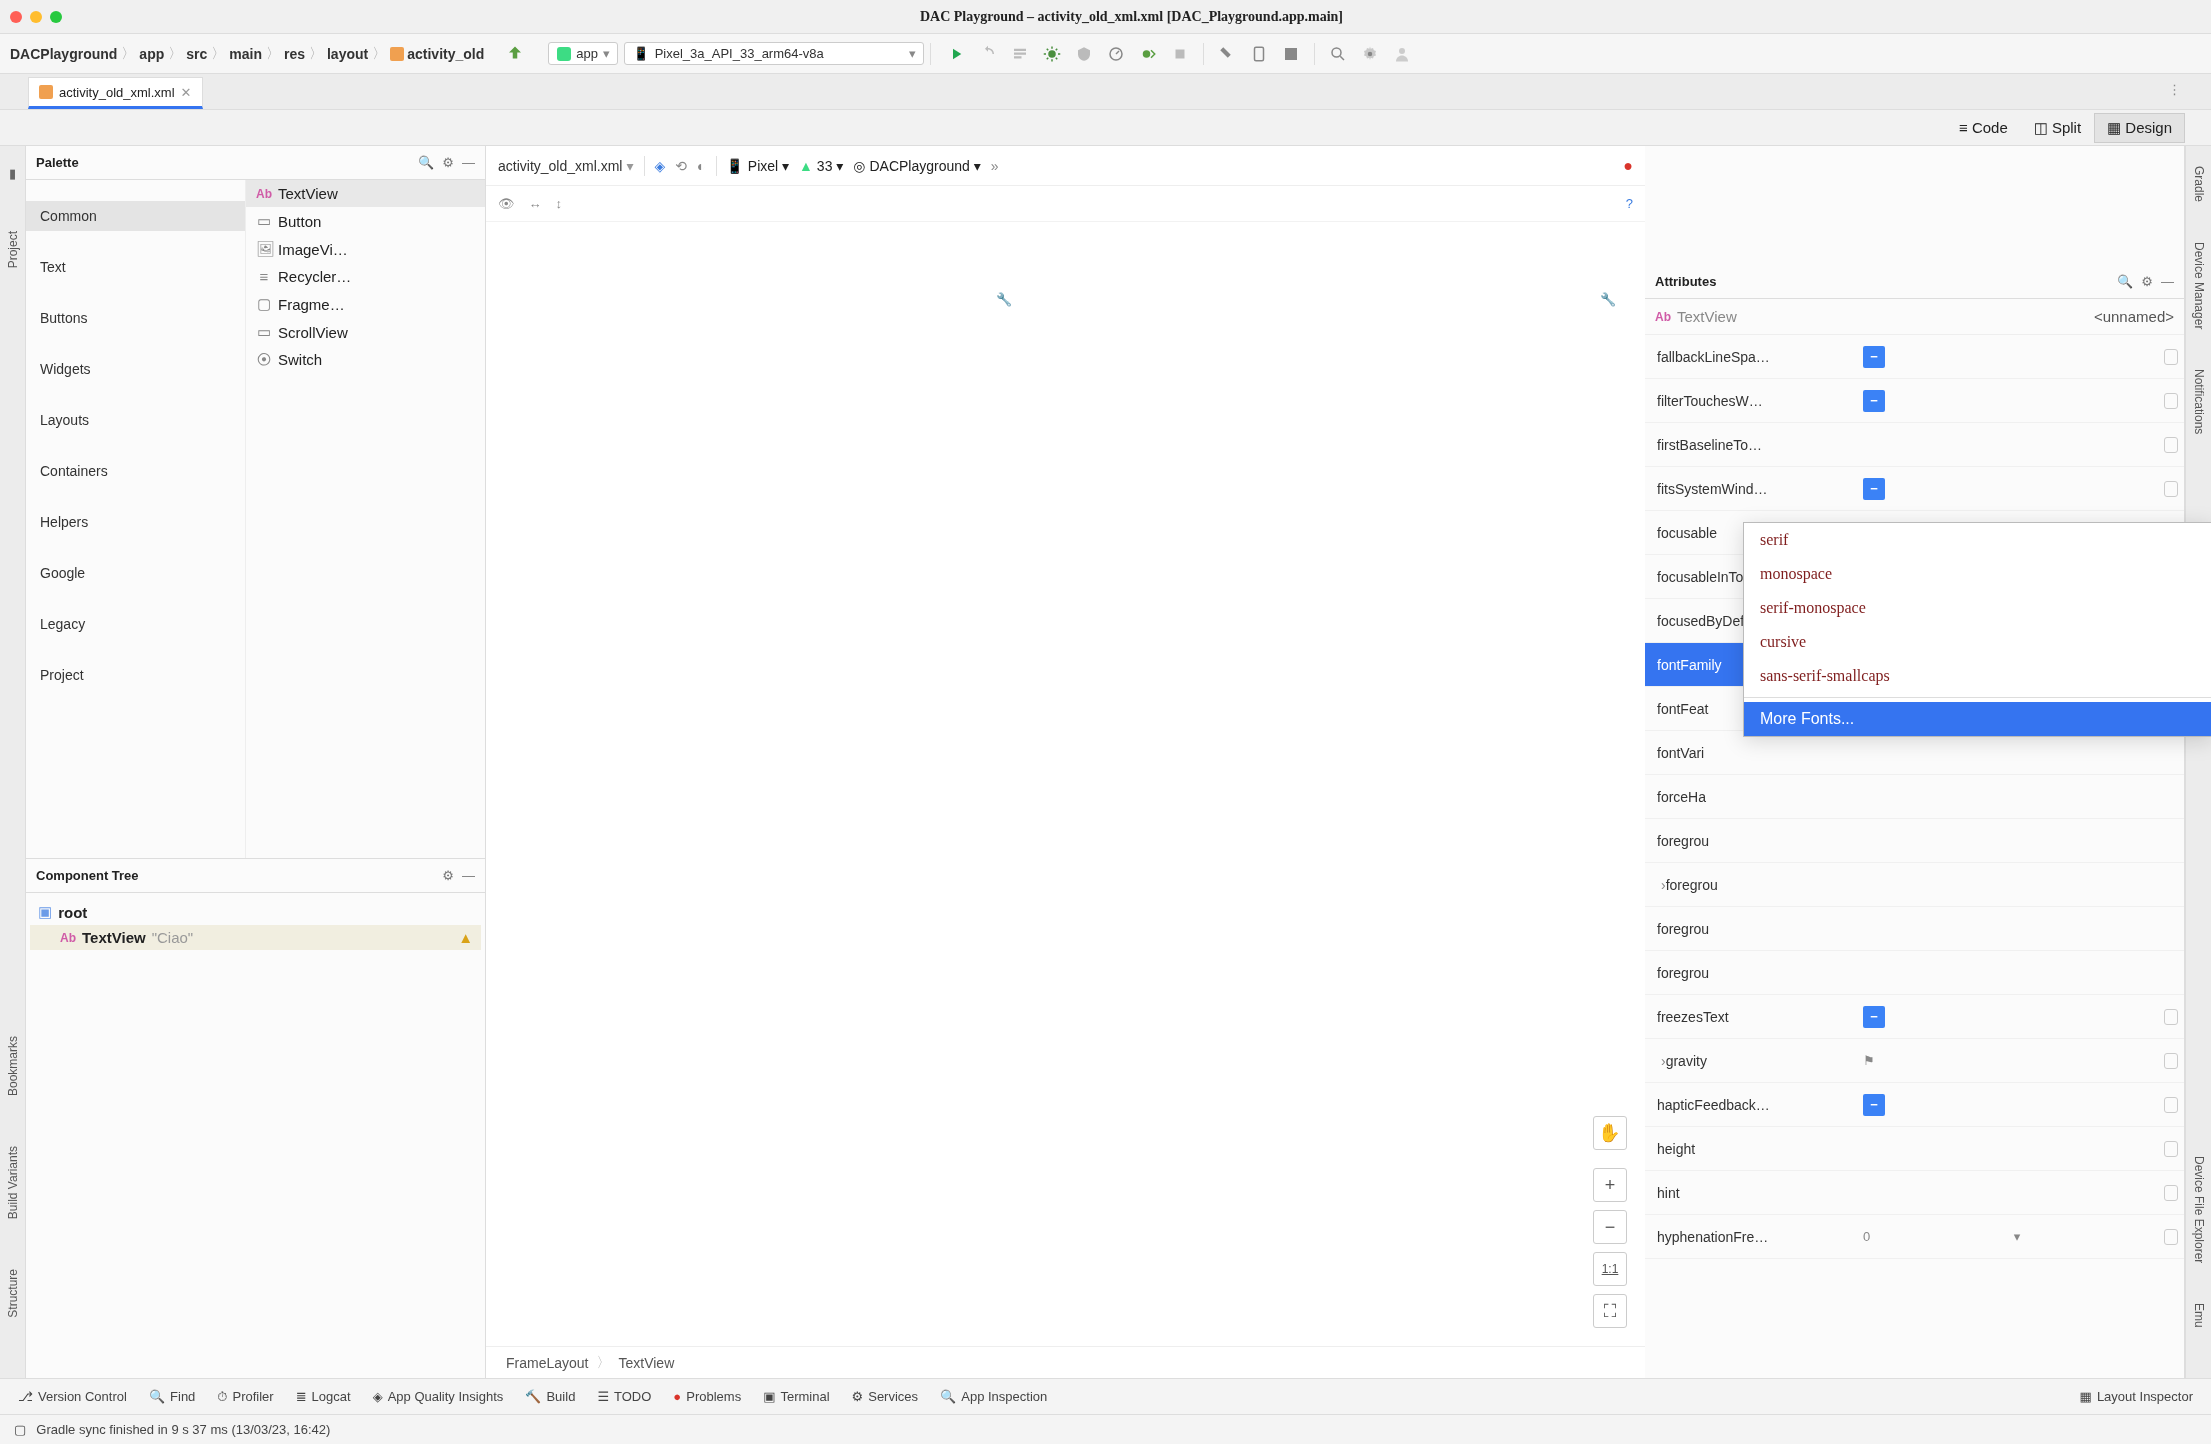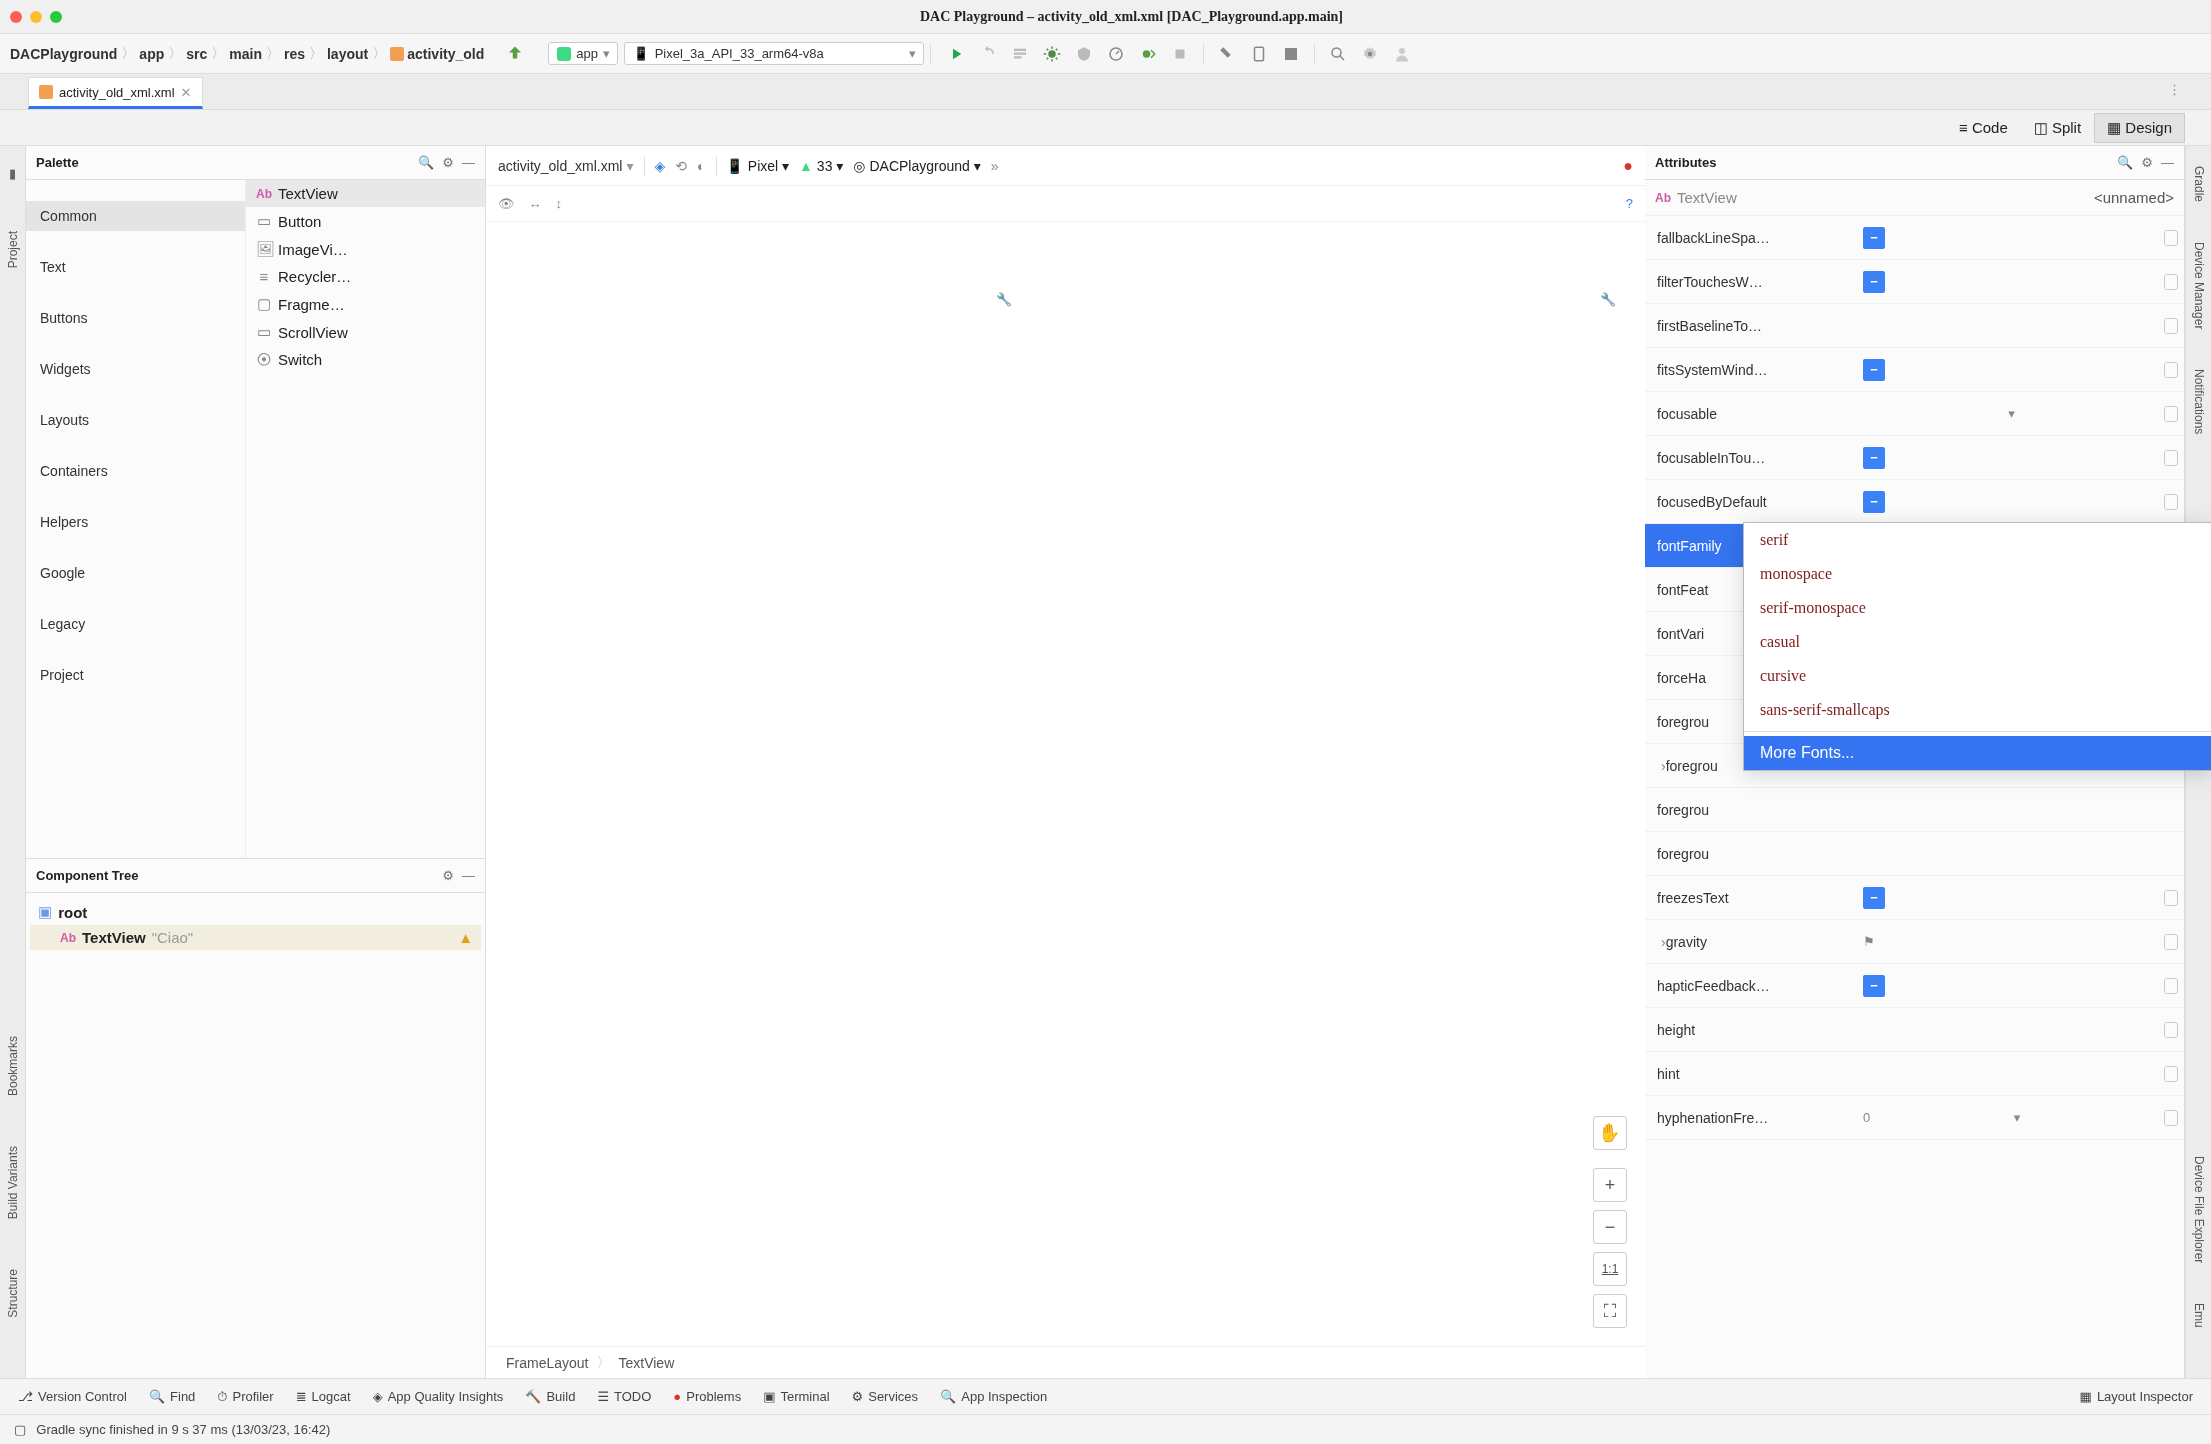--- a/index.html
+++ b/index.html
@@ -88,21 +88,21 @@
 .design-sub .ic { color:#888; }
 .canvas { flex:1; position:relative; }
 .wrench { position:absolute; color:#888; }
 .zoom-ctrl { position:absolute; right:18px; bottom:18px; display:flex; flex-direction:column; gap:8px; }
 .zoom-btn { width:34px; height:34px; border:1px solid #ccc; border-radius:3px; background:#fff; display:flex; align-items:center; justify-content:center; font-size:18px; color:#555; }
 .zoom-btn.hand { margin-bottom:10px; }
 .zoom-btn.ratio { font-size:12px;text-decoration:underline; }
 .breadcrumb-bottom { height:32px; border-top:1px solid #eee; display:flex; align-items:center; padding:0 20px; gap:8px; color:#555; font-size:14px; }
 
 
-.attr-panel { width:540px; background:#fbfbfb; position:relative; }
+.attr-panel { width:540px; background:#fbfbfb; position:relative;justify-content:center; }
 .attr-header2 { height:36px; display:flex; align-items:center; padding:0 10px; gap:6px; border-bottom:1px solid #eee; font-size:15px; color:#888; }
 .attr-header2 .unnamed { margin-left:auto; color:#555; }
 .attr-body { }
 .attr-row { height:44px; display:flex; align-items:center; border-bottom:1px solid #f0f0f0; }
 .attr-name { width:212px; padding:0 12px; font-size:14px; color:#333; white-space:nowrap; overflow:hidden; text-overflow:ellipsis; }
 .attr-val { flex:1; padding:0 6px; display:flex; align-items:center; gap:4px; }
 .attr-val .minus { width:22px; height:22px; background:#3b82f6; color:#fff; display:flex; align-items:center; justify-content:center; border-radius:2px; font-weight:bold; }
 .attr-val .dd { color:#888; margin-left:auto; }
 .attr-val .pick { margin-left:auto; width:14px; height:16px; border:1px solid #ccc; border-radius:3px; }
 .attr-row.sel { background:#3574f0; }
@@ -523,21 +523,20 @@
             <span class="dd">▾</span>
             <span class="pick"></span>
           </div>
         </div>
       </div>
 
     <div class="dropdown-pop">
       <div class="dd-item">serif</div>
       <div class="dd-item">monospace</div>
       <div class="dd-item">serif-monospace</div>
-      <div class="dd-item">casual</div>
       <div class="dd-item">cursive</div>
       <div class="dd-item">sans-serif-smallcaps</div>
       <div class="dd-sep"></div>
       <div class="dd-item sel">More Fonts...</div>
     </div>
   </div>
 
   <div class="right-gutter">
     <span class="vlabel">Gradle</span>
     <span class="vlabel">Device Manager</span>

